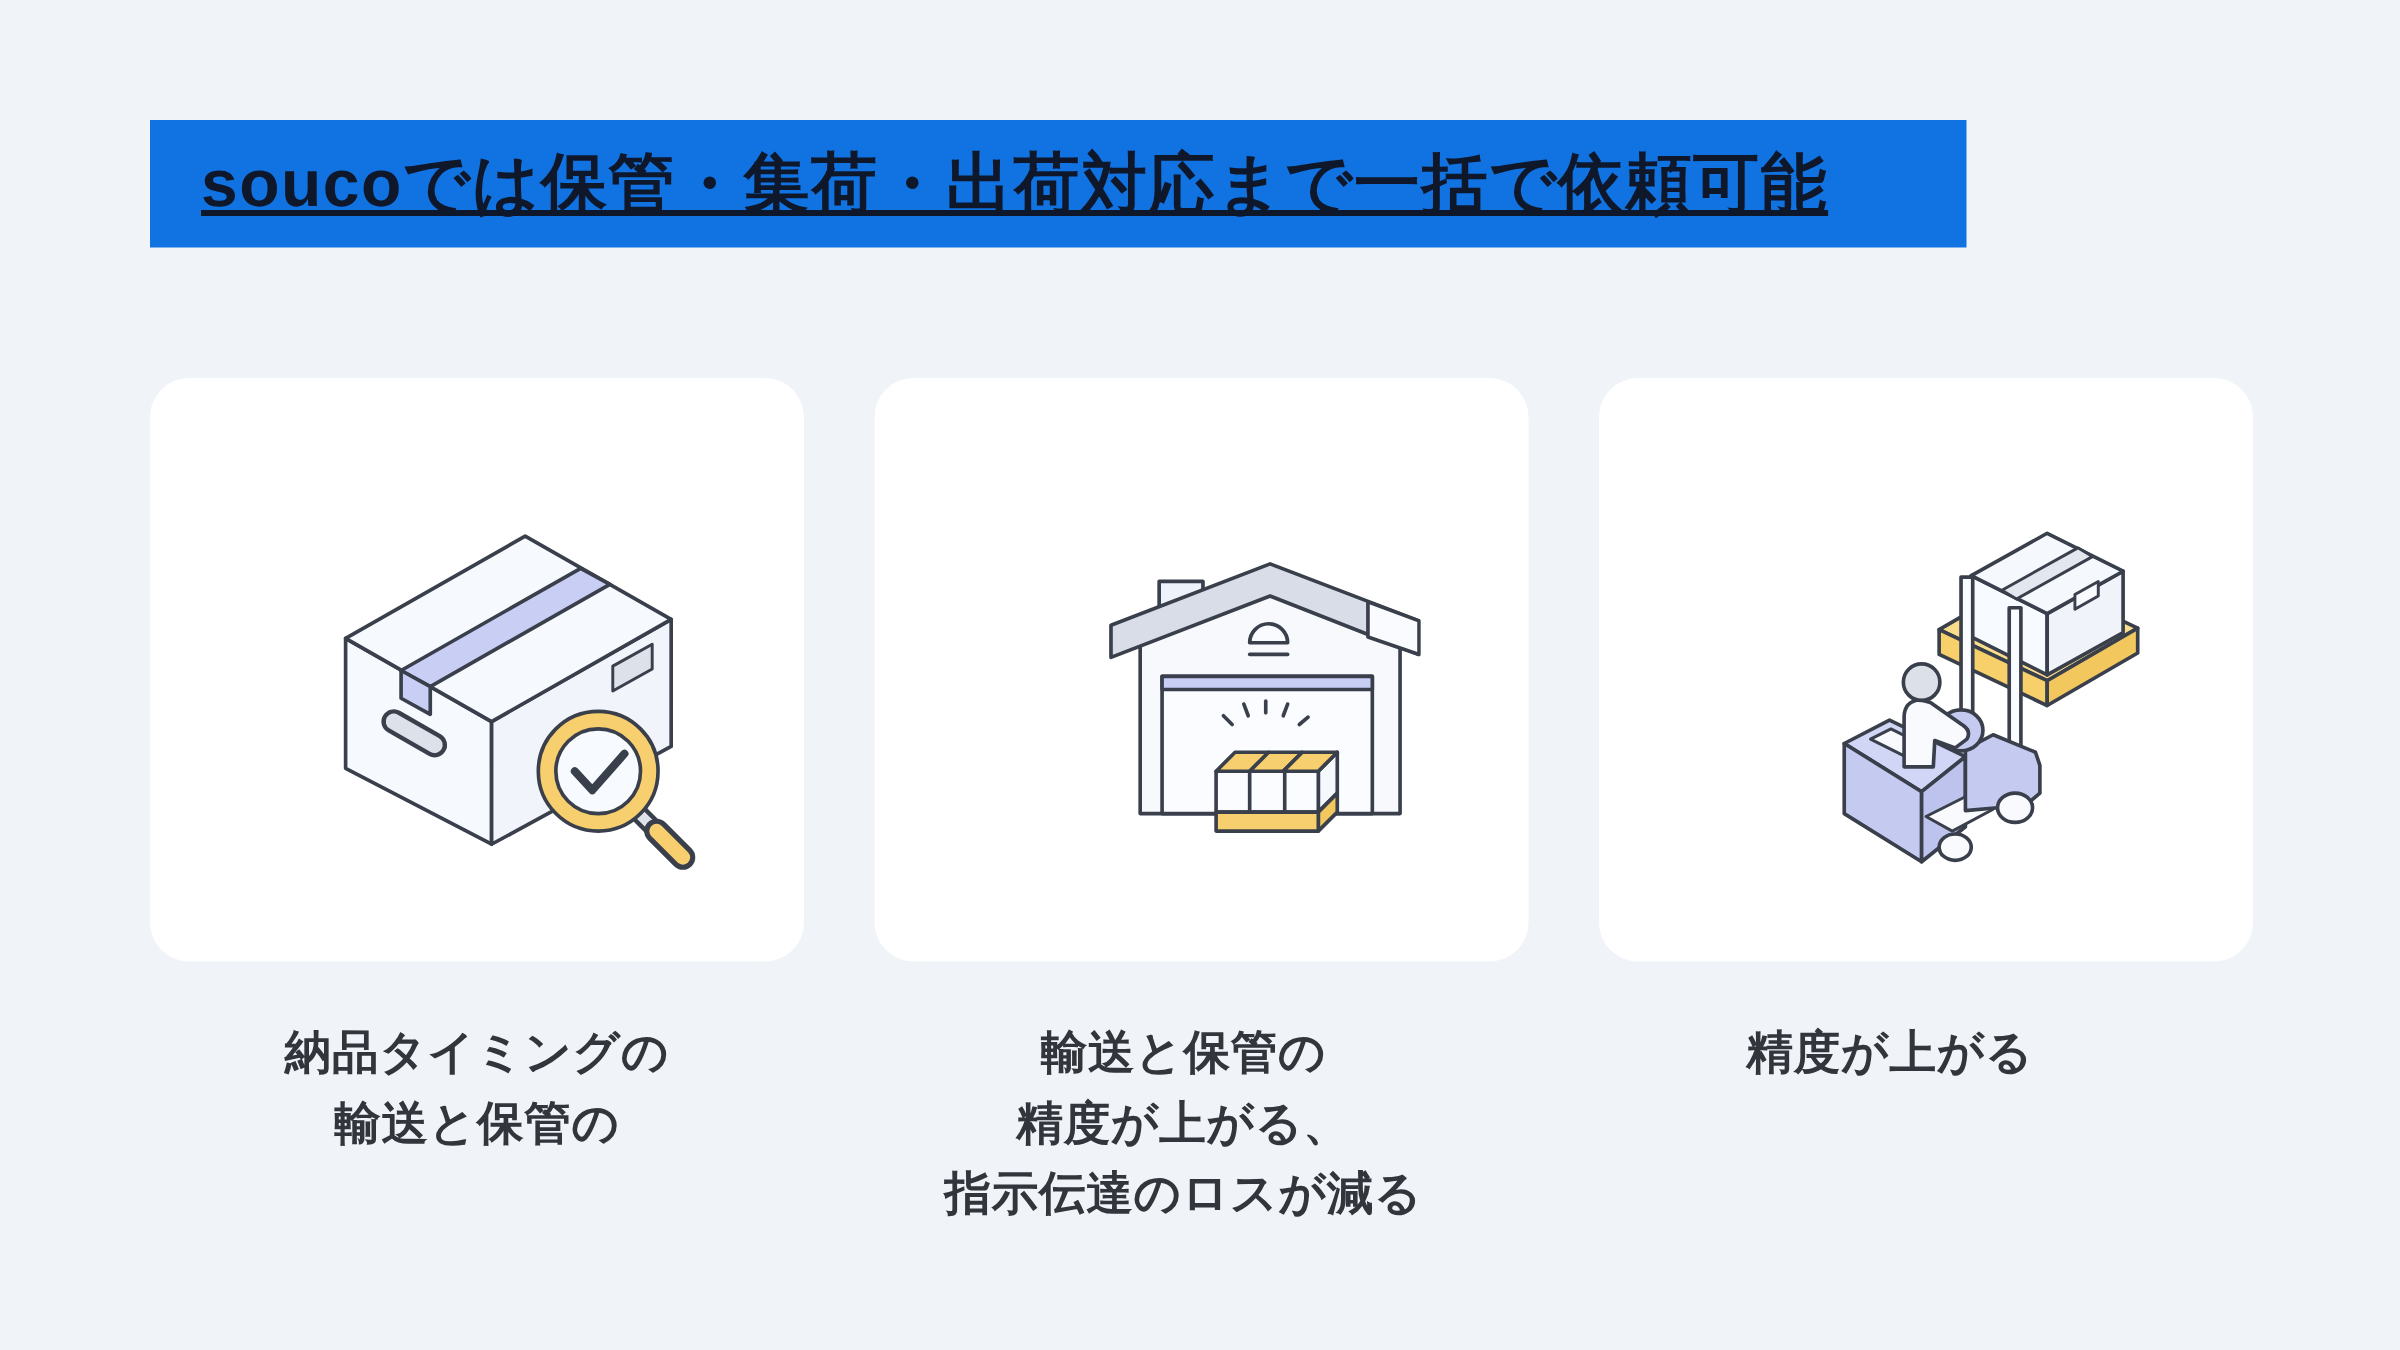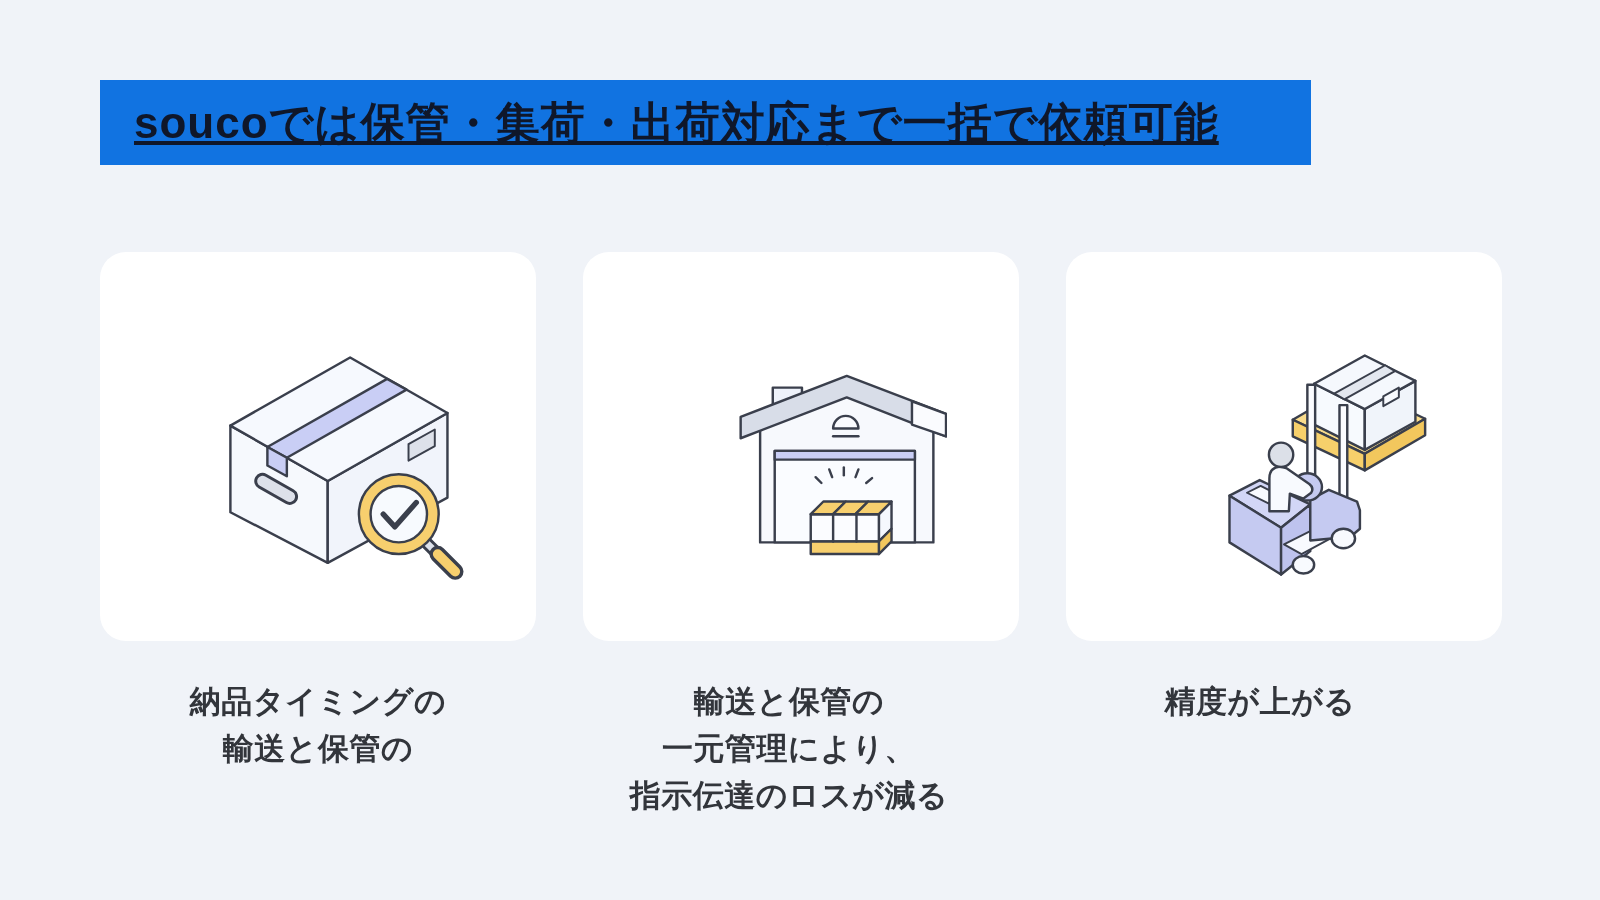--- a/index.html
+++ b/index.html
@@ -144,21 +144,21 @@
     </div>
   </div>
 
   <div class="captions">
     <div class="caption">
       <span class="cap-line">納品タイミングの</span>
       <span class="cap-line">輸送と保管の</span>
     </div>
     <div class="caption">
       <span class="cap-line">輸送と保管の</span>
-      <span class="cap-line">一元管理により、</span>
+      <span class="cap-line">精度が上がる、</span>
       <span class="cap-line">指示伝達のロスが減る</span>
     </div>
     <div class="caption">
       <span class="cap-line">精度が上がる</span>
     </div>
   </div>
 
 </div>
 
 </body></html>

